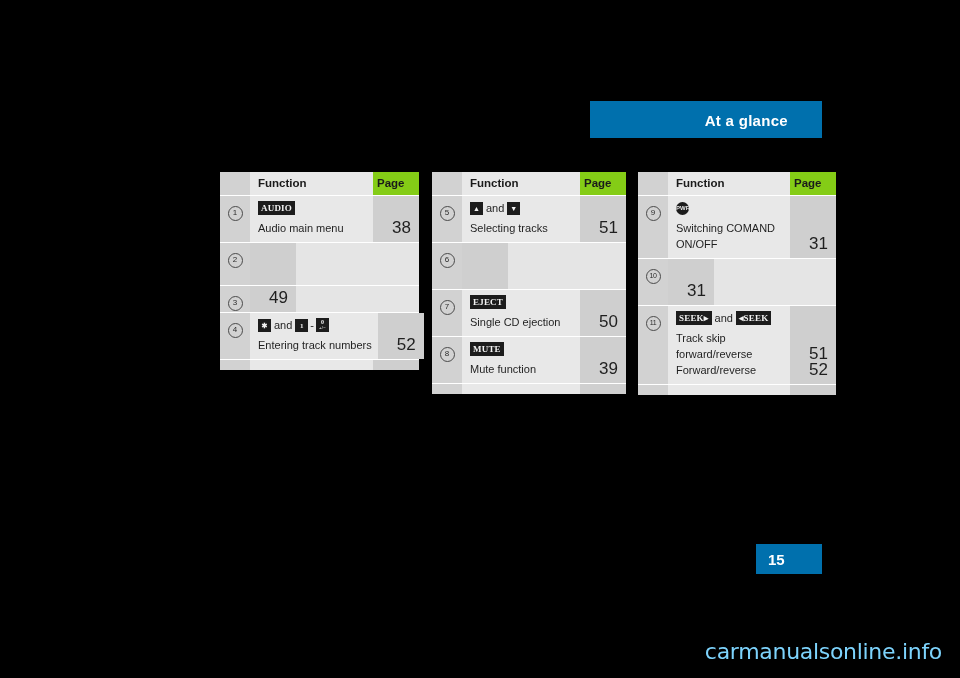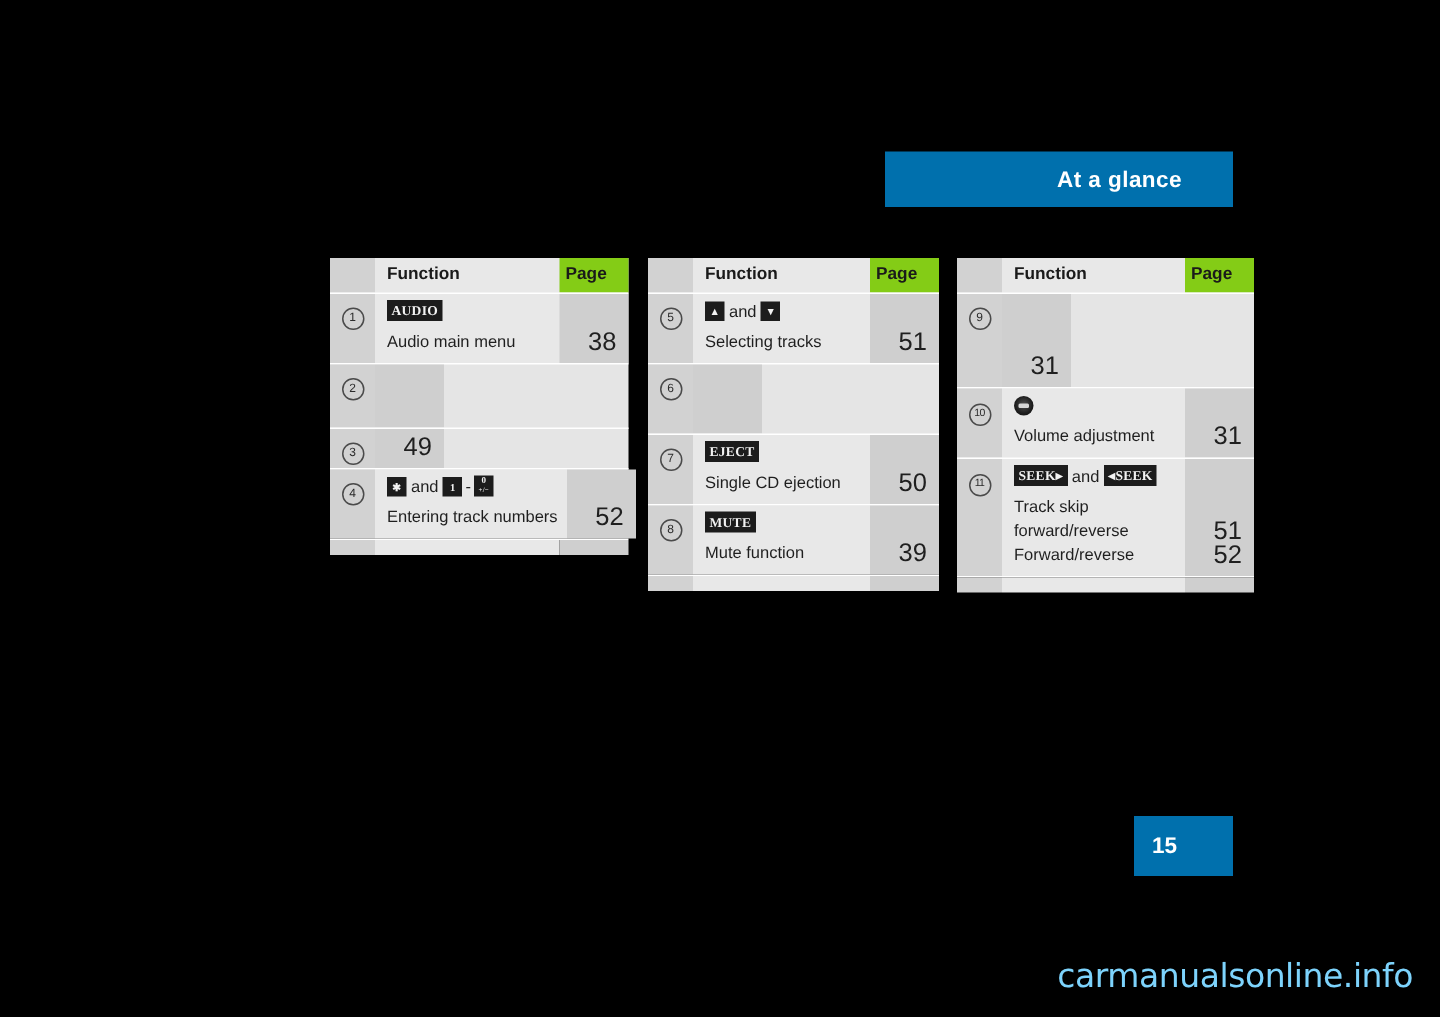--- a/index.html
+++ b/index.html
@@ -213,21 +213,21 @@
     color: #1f1f1f;
     padding: 0 2px;
   }
 
   
   #page-box {
     position: absolute;
     left: 756px;
     top: 544px;
     width: 66px;
-    height: 40px;
+    height: 30px;
     background: #0070ad;
   }
   #page-box .page-num {
     position: absolute;
     left: 12px;
     top: 50%;
     transform: translateY(-50%);
     color: #ffffff;
     font-size: 15px;
     font-weight: bold;
@@ -370,34 +370,35 @@
     </div>
   <div class="spec-table t3">
       <div class="tbl-header">
         <div class="col-num"></div>
         <div class="col-fn"><span class="hdr-text">Function</span></div>
         <div class="col-pg" style="text-align: left;"><span class="hdr-text">Page</span></div>
       </div>
       <div class="tbl-rows">
         <div class="tbl-row">
           <div class="col-num"><span class="ref-num">9</span></div>
+          <div class="col-fn">
+            <div class="fn-line"><span class="key-round">PWR</span></div>
+            <div class="fn-gap"></div>
+            <div class="fn-line">Switching COMAND</div>
+            <div class="fn-line">ON/OFF</div>
+          </div>
           <div class="col-pg">
             <div class="pg-spacer"></div>
             <div class="pg-gap"></div>
             <div class="pg-line">&nbsp;</div>
             <div class="pg-line">31</div>
           </div>
         </div>
         <div class="tbl-row">
           <div class="col-num"><span class="ref-num wide">10</span></div>
-          <div class="col-fn">
-            <div class="fn-line"><span class="key-round knob"></span></div>
-            <div class="fn-gap"></div>
-            <div class="fn-line">Volume adjustment</div>
-          </div>
           <div class="col-pg">
             <div class="pg-spacer"></div>
             <div class="pg-gap"></div>
             <div class="pg-line">31</div>
           </div>
         </div>
         <div class="tbl-row">
           <div class="col-num"><span class="ref-num wide">11</span></div>
           <div class="col-fn">
             <div class="fn-line"><span class="key">SEEK▸</span><span class="and-txt">and</span><span class="key">◂SEEK</span></div>

